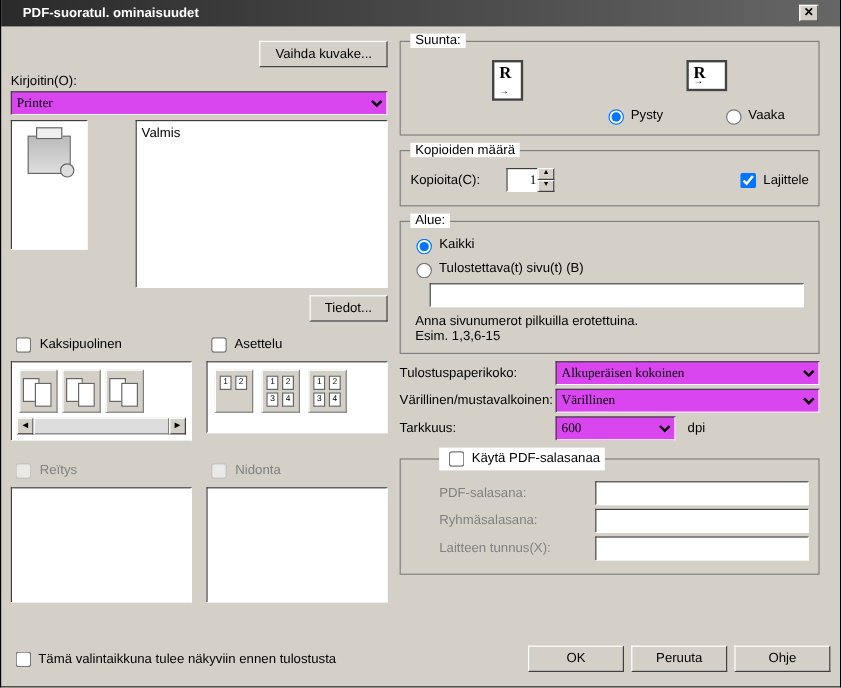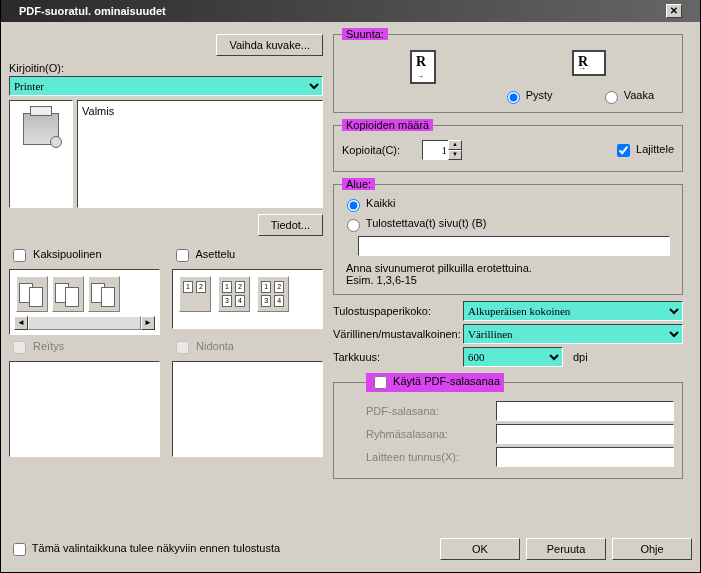--- a/index.html
+++ b/index.html
@@ -14,31 +14,31 @@
              border-right-color:#404040; border-bottom-color:#404040;
              text-align:center; line-height:12px; color:#000; font-size:10px;
              font-family: Arial; font-weight:bold; cursor:pointer;}
   .body { position:absolute; top:22px; left:0; right:0; bottom:0; }
   .col-left { position:absolute; top:6px; left:8px; width:314px; }
   .col-right{ position:absolute; top:6px; left:332px; width:350px; }
 
   fieldset { border:1px solid #808080; border-top-color:#fff; margin:0 0 6px 0;
              padding:6px 8px 8px 8px; position:relative; }
   fieldset.grp { border:1px solid #808080; }
-  fieldset legend { padding:0 4px; background:#d946ef; }
+  fieldset legend { padding:0 4px; background:#ffffff; }
 
   
   .btn { background:#d4d0c8; border:1px solid #404040; border-top-color:#fff;
          border-left-color:#fff; height:22px; padding:0 12px; font-size:11px;
          cursor:pointer; }
   .btn.wide { width:80px; }
   .inp { background:#fff; border:1px solid #808080; border-top-color:#404040;
          border-left-color:#404040; border-right-color:#fff; border-bottom-color:#fff;
          height:20px; padding:1px 4px; font:11px Tahoma; }
-  .sel { background:#5eead4; border:1px solid #808080; border-top-color:#404040;
+  .sel { background:#d946ef; border:1px solid #808080; border-top-color:#404040;
          border-left-color:#404040; border-right-color:#fff; border-bottom-color:#fff;
          height:20px; font:11px Tahoma; }
   .sunken-box { background:#fff; border:1px solid #808080; border-top-color:#404040;
                 border-left-color:#404040; border-bottom-color:#fff; border-right-color:#fff; }
   .chk { vertical-align:middle; margin-right:4px; }
 
   .icon-pdf { width:28px; height:28px; display:inline-block;
               background: linear-gradient(#ccc,#eee); border:1px solid #777;
               position:relative; border-radius:2px;}
   .icon-pdf:after { content:""; position:absolute; left:-3px; bottom:-3px;
@@ -109,21 +109,21 @@
       <select class="sel" style="width:100%">
         <option>Printer</option>
       </select>
 
       <div style="display:flex; gap:4px; margin-top:4px;">
         <div class="sunken-box" style="width:64px; height:108px; text-align:center;">
           <span class="printer-icon">
             <span class="printer-circle"></span>
           </span>
         </div>
-        <div class="sunken-box" style="flex:1; height:108px; padding:4px;">
+        <div class="sunken-box" style="flex:1; height:140px; padding:4px;margin-left:36px;">
           <span>Valmis</span>
         </div>
       </div>
       <div style="text-align:right; margin:6px 0 10px;">
         <button class="btn">Tiedot...</button>
       </div>
 
       <div style="display:flex; gap:12px;">
         <div style="flex:1;">
           <label>
@@ -163,21 +163,21 @@
             <span class="layout-icon">
               <span class="mini a">1</span><span class="mini b">2</span>
               <span class="mini c">3</span><span class="mini d">4</span></span>
             <span class="layout-icon">
               <span class="mini a">1</span><span class="mini b">2</span>
               <span class="mini c">3</span><span class="mini d">4</span></span>
           </div>
         </div>
       </div>
 
-      <div style="display:flex; gap:12px; margin-top:3px;" class="disabled">
+      <div style="display:flex; gap:12px; margin-top:16px;" class="disabled">
         <div style="flex:1;">
           <label>
             <input type="checkbox" class="chk" disabled="" style="">
             <span>Reïtys</span>
           </label>
           <div class="sunken-box" style="height:96px; margin-top:4px;"></div>
         </div>
         <div style="flex:1;">
           <label>
             <input type="checkbox" class="chk" disabled="" style="">

